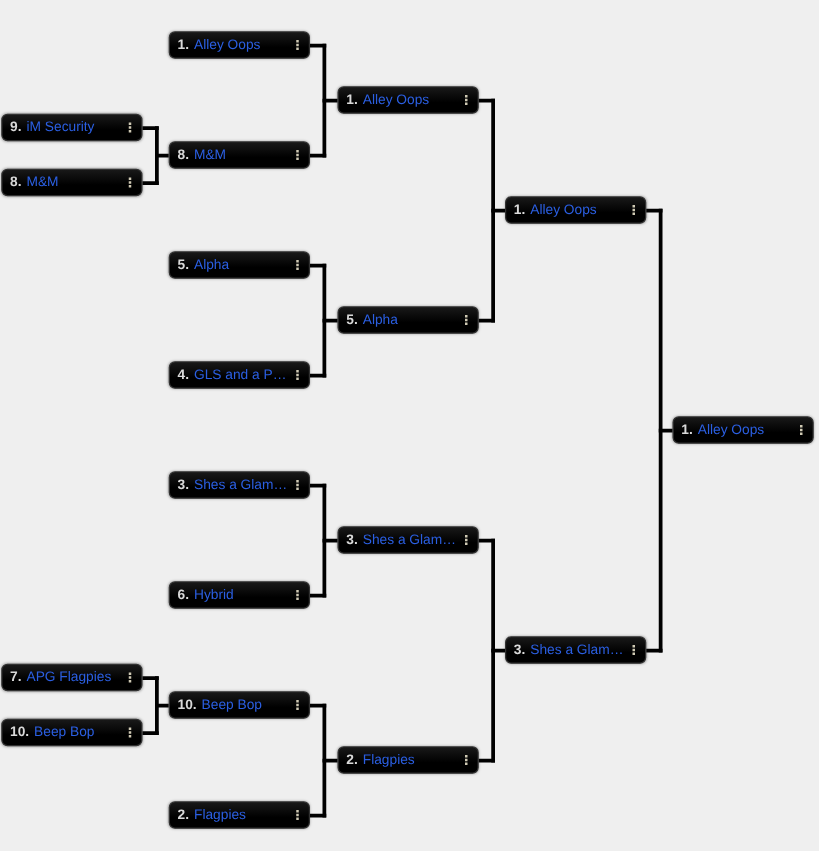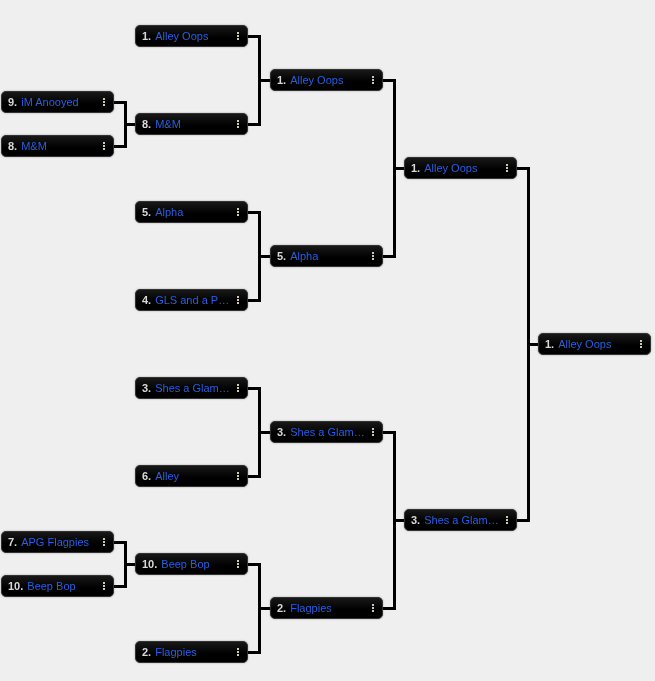--- a/index.html
+++ b/index.html
@@ -36,21 +36,21 @@
   }
   .kebab i{display:block;width:2px;height:2px;background:var(--c-dots);}
   .cline{position:absolute;background:var(--c-line);}
 </style>
 </head>
 <body>
 
 <div id="bracket">
     <div class="match" style="left: 1px; top: 91px;">
       <span class="seed">9.</span>
-      <a class="team" href="#">iM Anooyed</a>
+      <a class="team" href="#">iM Security</a>
       <span class="kebab">
         <i></i>
         <i></i>
         <i></i>
       </span>
     </div>
     <div class="match" style="left: 1px; top: 135px;">
       <span class="seed">8.</span>
       <a class="team" href="#">M&amp;M</a>
       <span class="kebab">
@@ -125,21 +125,21 @@
       <span class="seed">3.</span>
       <a class="team" href="#">Shes a Glamour</a>
       <span class="kebab">
         <i></i>
         <i></i>
         <i></i>
       </span>
     </div>
     <div class="match" style="left: 135px; top: 465px;">
       <span class="seed">6.</span>
-      <a class="team" href="#">Alley</a>
+      <a class="team" href="#">Hybrid</a>
       <span class="kebab">
         <i></i>
         <i></i>
         <i></i>
       </span>
     </div>
     <div class="match" style="left: 135px; top: 553px;">
       <span class="seed">10.</span>
       <a class="team" href="#">Beep Bop</a>
       <span class="kebab">

